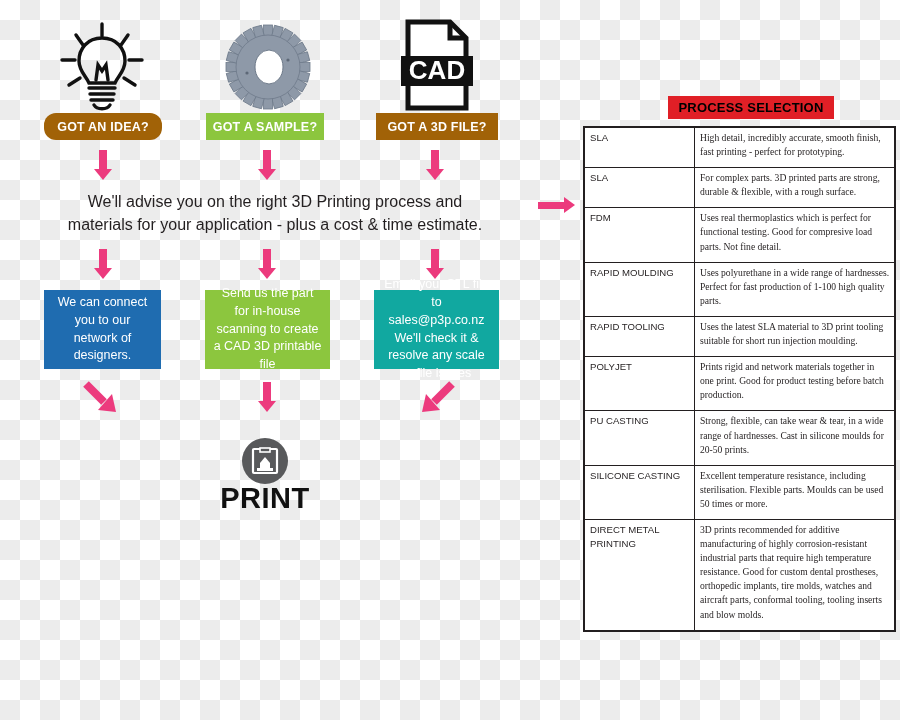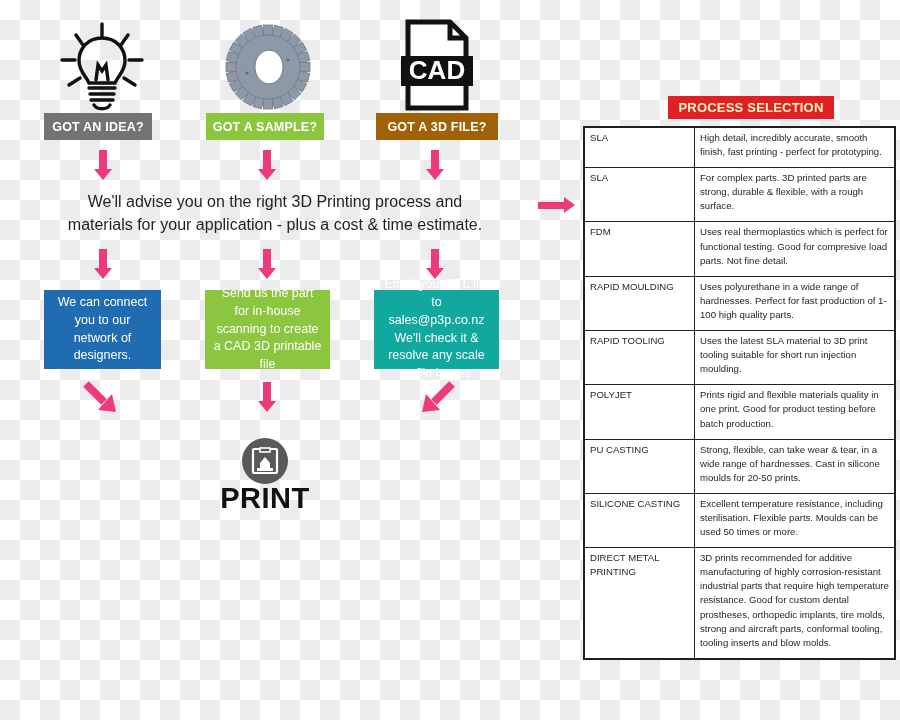--- a/index.html
+++ b/index.html
@@ -45,21 +45,21 @@
     height: 27px;
     display: flex;
     align-items: center;
     justify-content: center;
     color: #ffffff;
     font-weight: bold;
     font-size: 12.5px;
     letter-spacing: .2px;
     white-space: nowrap;
   }
-  #pill-idea   { left: 44px;  top: 113px; width: 108px; background: #737373; }
+  #pill-idea   { left: 44px;  top: 113px; width: 118px; background: #a16207; border-radius: 12px; }
   #pill-sample { left: 206px; top: 113px; width: 118px; background: #8cc63e; }
   #pill-file   { left: 376px; top: 113px; width: 122px; background: #a16207; }
 
   
   .arrow {
     position: absolute;
   }
   .arrow-down {
     width: 8px;
   }
@@ -153,21 +153,21 @@
   }
 
   
   #process-header {
     position: absolute;
     left: 668px;
     top: 96px;
     width: 166px;
     height: 23px;
     background: #e01f26;
-    color: #fef9c3;
+    color: #000000;
     font-weight: bold;
     font-size: 13px;
     display: flex;
     align-items: center;
     justify-content: center;
     letter-spacing: .2px;
   }
 
   
   #process-table {
@@ -186,20 +186,21 @@
     font-size: 9.6px;
     line-height: 1.47;
     padding: 3px 4px 8px 5px;
     color: #231f20;
   }
   #process-table td.pname {
     width: 100px;
   }
   #process-table td.pdesc {
     width: 190px;
+    font-family: Liberation Serif, serif;
   }
 </style>
 </head>
 <body>
 
 <div class="stage">
 
   <div class="icon-wrap" id="icon-bulb">
     <svg width="100" height="92" viewBox="0 0 100 92">
       <g stroke="#111" stroke-width="3.4" fill="none" stroke-linecap="round">
@@ -359,30 +360,30 @@
       <tr>
         <td class="pname">RAPID MOULDING</td>
         <td class="pdesc">Uses polyurethane in a wide range of hardnesses. Perfect for fast production of 1-100 high quality parts.</td>
       </tr>
       <tr>
         <td class="pname">RAPID TOOLING</td>
         <td class="pdesc">Uses the latest SLA material to 3D print tooling suitable for short run injection moulding.</td>
       </tr>
       <tr>
         <td class="pname">POLYJET</td>
-        <td class="pdesc">Prints rigid and flexible materials quality in one print. Good for product testing before batch production.</td>
+        <td class="pdesc">Prints rigid and network materials together in one print. Good for product testing before batch production.</td>
       </tr>
       <tr>
         <td class="pname">PU CASTING</td>
         <td class="pdesc">Strong, flexible, can take wear &amp; tear, in a wide range of hardnesses. Cast in silicone moulds for 20-50 prints.</td>
       </tr>
       <tr>
         <td class="pname">SILICONE CASTING</td>
         <td class="pdesc">Excellent temperature resistance, including sterilisation. Flexible parts. Moulds can be used 50 times or more.</td>
       </tr>
       <tr>
         <td class="pname">DIRECT METAL PRINTING</td>
-        <td class="pdesc">3D prints recommended for additive manufacturing of highly corrosion-resistant industrial parts that require high temperature resistance. Good for custom dental prostheses, orthopedic implants, tire molds, strong and aircraft parts, conformal tooling, tooling inserts and blow molds.</td>
+        <td class="pdesc">3D prints recommended for additive manufacturing of highly corrosion-resistant industrial parts that require high temperature resistance. Good for custom dental prostheses, orthopedic implants, tire molds, watches and aircraft parts, conformal tooling, tooling inserts and blow molds.</td>
       </tr>
     </tbody>
   </table>
 
 </div>
 
 </body></html>

